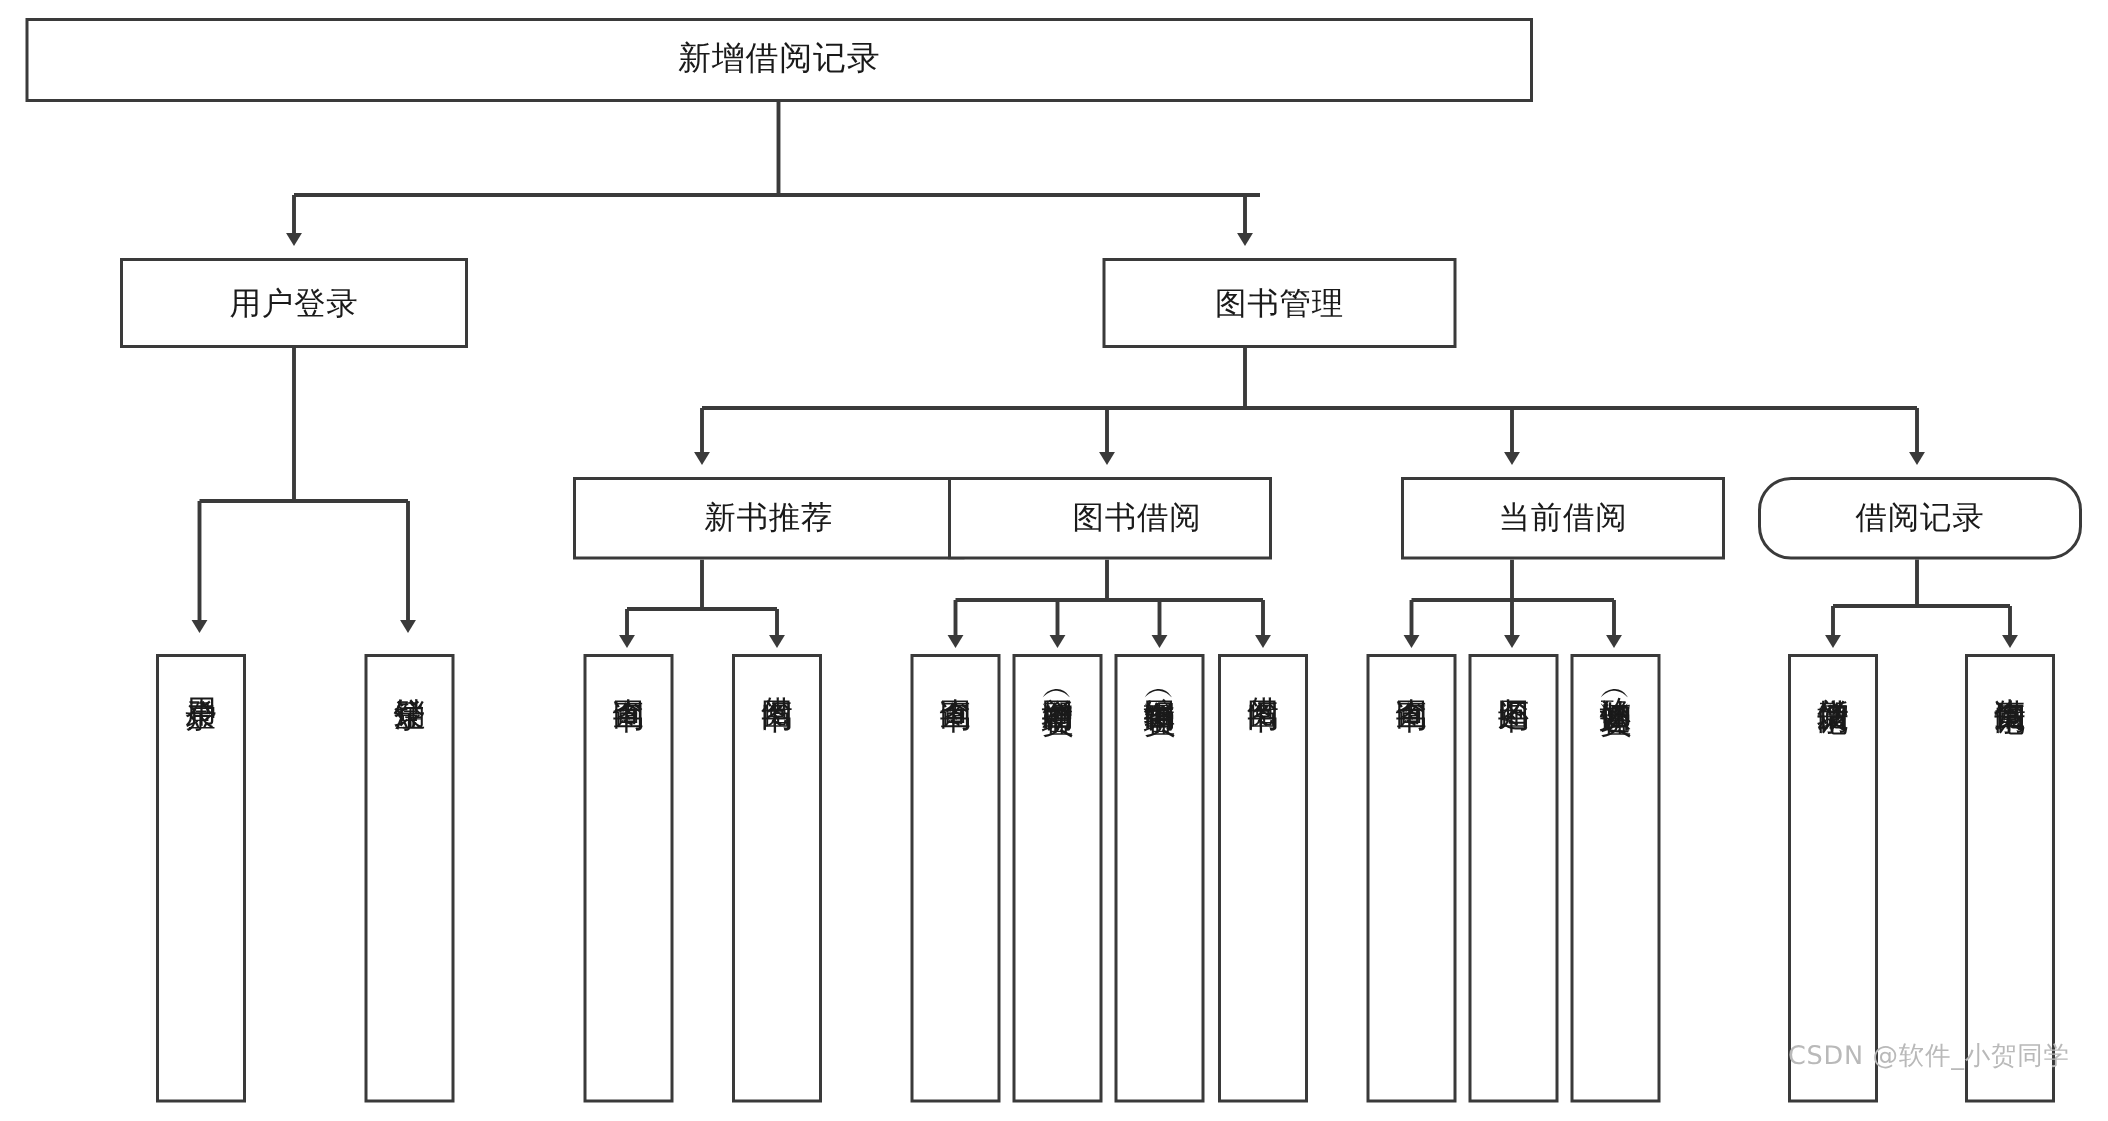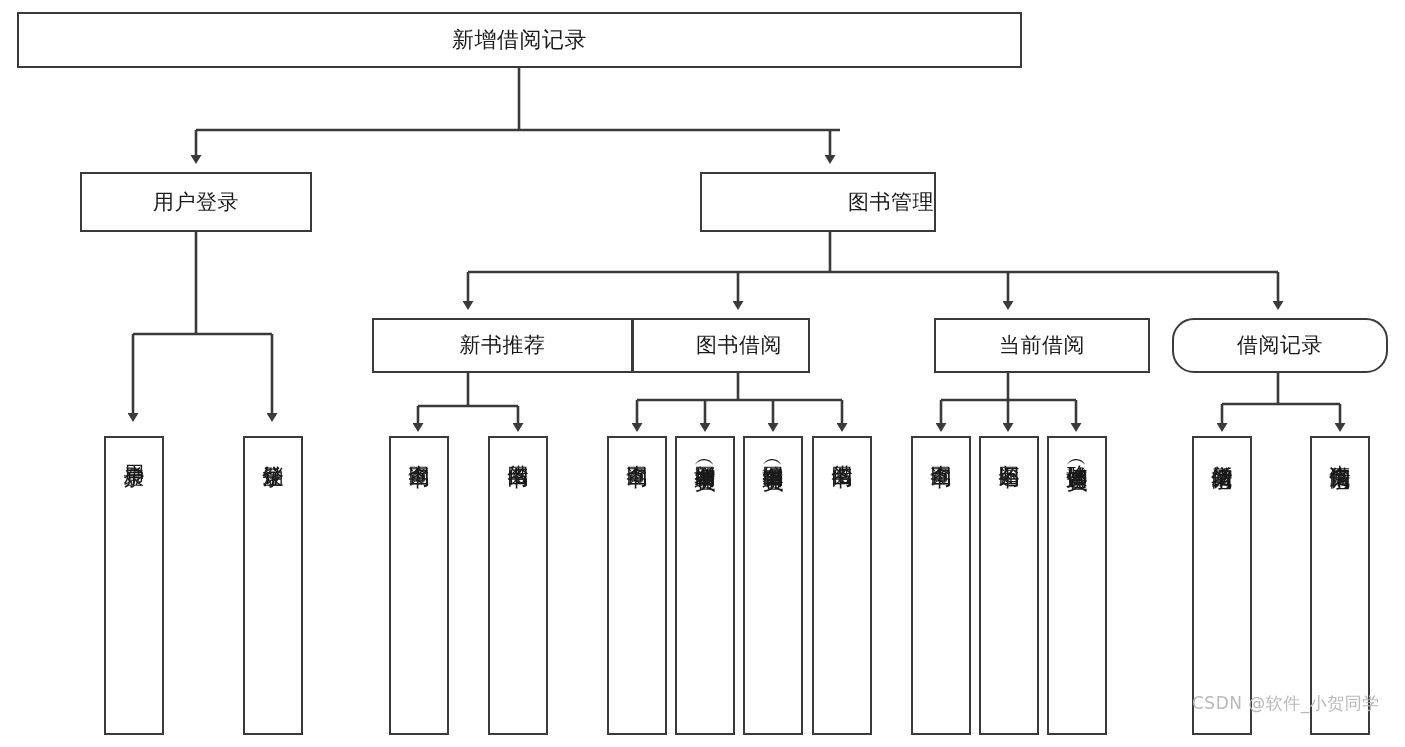--- a/index.html
+++ b/index.html
@@ -124,28 +124,28 @@
     </g>
   </svg>
 
   <div class="node horiz root" style="left:17px; top:12px; width:1005px; height:56px;">
     <span class="label">新增借阅记录</span>
   </div>
 
   <div class="node horiz" style="left:80px; top:172px; width:232px; height:60px;">
     <span class="label">用户登录</span>
   </div>
-  <div class="node horiz" style="left:700px; top:172px; width:236px; height:60px;justify-content:flex-end;">
+  <div class="node horiz" style="left:735px; top:172px; width:236px; height:60px;">
     <span class="label">图书管理</span>
   </div>
 
-  <div class="node horiz" style="left:372px; top:318px; width:261px; height:55px;">
+  <div class="node horiz" style="left:382px; top:318px; width:261px; height:55px;">
     <span class="label">新书推荐</span>
   </div>
-  <div class="node horiz" style="left:632px; top:318px; width:178px; height:55px;padding-left:36px;">
+  <div class="node horiz" style="left:632px; top:318px; width:216px; height:55px;padding-left:36px;">
     <span class="label">图书借阅</span>
   </div>
   <div class="node horiz" style="left:902px; top:318px; width:216px; height:55px;margin-left:32px;">
     <span class="label">当前借阅</span>
   </div>
   <div class="node horiz" style="left:1172px; top:318px; width:216px; height:55px;border-radius:22px;">
     <span class="label">借阅记录</span>
   </div>
 
   <div class="node vert" style="left:104px; top:436px; width:60px; height:299px;">

